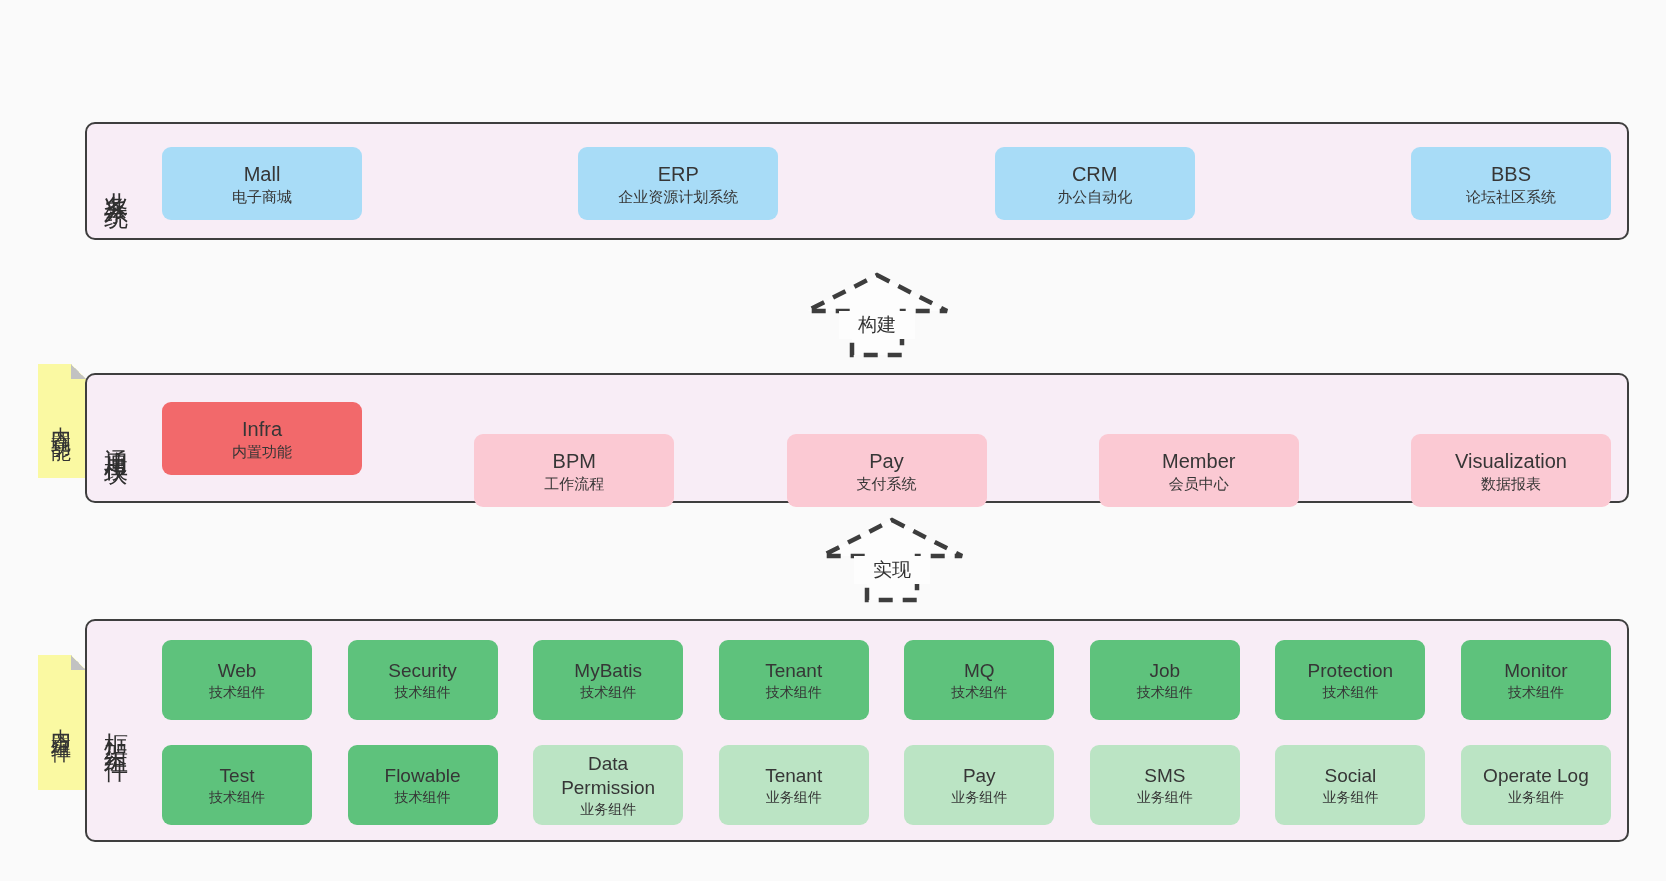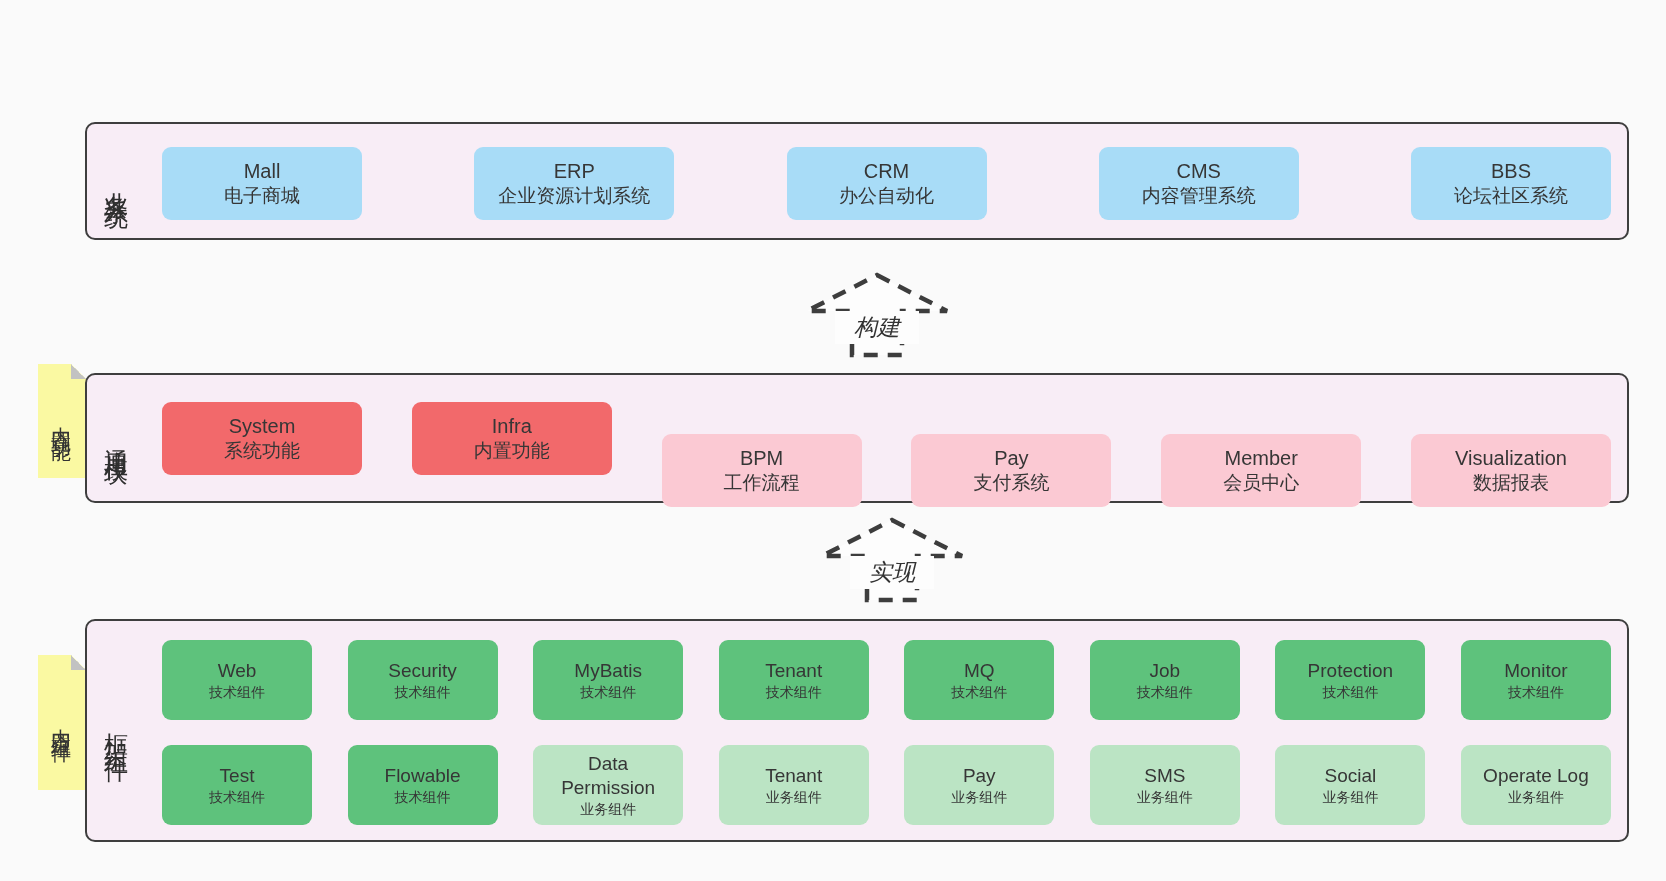--- a/index.html
+++ b/index.html
@@ -28,36 +28,36 @@
   .layer-top .row{top:23px;}
   .layer-mid .row{top:27px;}
   .layer-bottom .row1{top:19px;}
   .layer-bottom .row2{top:124px;}
 
   .box{border-radius:9px;display:flex;flex-direction:column;align-items:center;
        justify-content:center;text-align:center;box-sizing:border-box;padding:2px 6px;}
   .layer-top .box,.layer-mid .box{width:200px;height:73px;}
   .layer-bottom .box{width:150px;height:80px;}
   .box-title{font-size:20px;line-height:1.3;}
-  .box-sub{font-size:19px;line-height:1.3;}
+  .box-sub{font-size:15px;line-height:1.3;}
   .layer-bottom .box-title{font-size:19px;line-height:1.25;}
   .layer-bottom .box-sub{font-size:14px;line-height:1.3;}
   .box.blue{background:var(--blue);}
   .box.red{background:var(--red);}
   .box.pink{background:var(--pink);margin-top:32px;}
   .box.green{background:var(--green);}
   .box.lightgreen{background:var(--lightgreen);}
 
   
   .arrow{position:absolute;width:146px;height:86px;z-index:1;}
   .arrow-build{left:804px;top:272px;}
   .arrow-implement{left:819px;top:517px;}
   .arrow svg{position:absolute;left:0;top:0;}
   .arrow-label{position:absolute;left:50%;top:39px;transform:translateX(-50%);
-       background:#FDFDFD;padding:1px 19px;font-size:23px;color:#333;white-space:nowrap;font-style:italic;}
+       background:#FDFDFD;padding:1px 19px;font-size:19px;color:#333;white-space:nowrap;}
 
   
   .note{position:absolute;left:38px;width:48px;background:var(--note_yellow);
         display:flex;align-items:center;justify-content:center;z-index:1;
         clip-path:polygon(0 0,calc(100% - 15px) 0,100% 15px,100% 100%,0 100%);}
   .note-1{top:364px;height:114px;}
   .note-2{top:655px;height:135px;}
   .note-fold{position:absolute;top:0;right:0;width:15px;height:15px;
         background:linear-gradient(225deg,rgba(0,0,0,0) 50%,var(--note_fold) 50%);}
   .note-text{writing-mode:vertical-rl;text-orientation:upright;font-size:20px;
@@ -87,45 +87,37 @@
       </div>
       <div class="box blue">
         <div class="box-title">ERP</div>
         <div class="box-sub">企业资源计划系统</div>
       </div>
       <div class="box blue">
         <div class="box-title">CRM</div>
         <div class="box-sub">办公自动化</div>
       </div>
       <div class="box blue">
-        <div class="box-title">CMS</div>
-        <div class="box-sub">内容管理系统</div>
-      </div>
-      <div class="box blue">
         <div class="box-title">BBS</div>
         <div class="box-sub">论坛社区系统</div>
       </div>
     </div>
   </section>
 
   <div class="arrow arrow-build">
     <svg width="146" height="86" viewBox="0 0 146 86">
       <path d="M73 3 L143 39 L98 39 L98 83 L48 83 L48 39 L3 39 Z" fill="#FDFDFD" stroke="#3D3D3D" stroke-width="4.5" stroke-dasharray="14 10"></path>
     </svg>
     <span class="arrow-label">构建</span>
   </div>
 
   <section class="layer layer-mid">
     <div class="layer-label">通用模块</div>
     <div class="row">
       <div class="box red">
-        <div class="box-title">System</div>
-        <div class="box-sub">系统功能</div>
-      </div>
-      <div class="box red">
         <div class="box-title">Infra</div>
         <div class="box-sub">内置功能</div>
       </div>
       <div class="box pink">
         <div class="box-title">BPM</div>
         <div class="box-sub">工作流程</div>
       </div>
       <div class="box pink">
         <div class="box-title">Pay</div>
         <div class="box-sub">支付系统</div>

